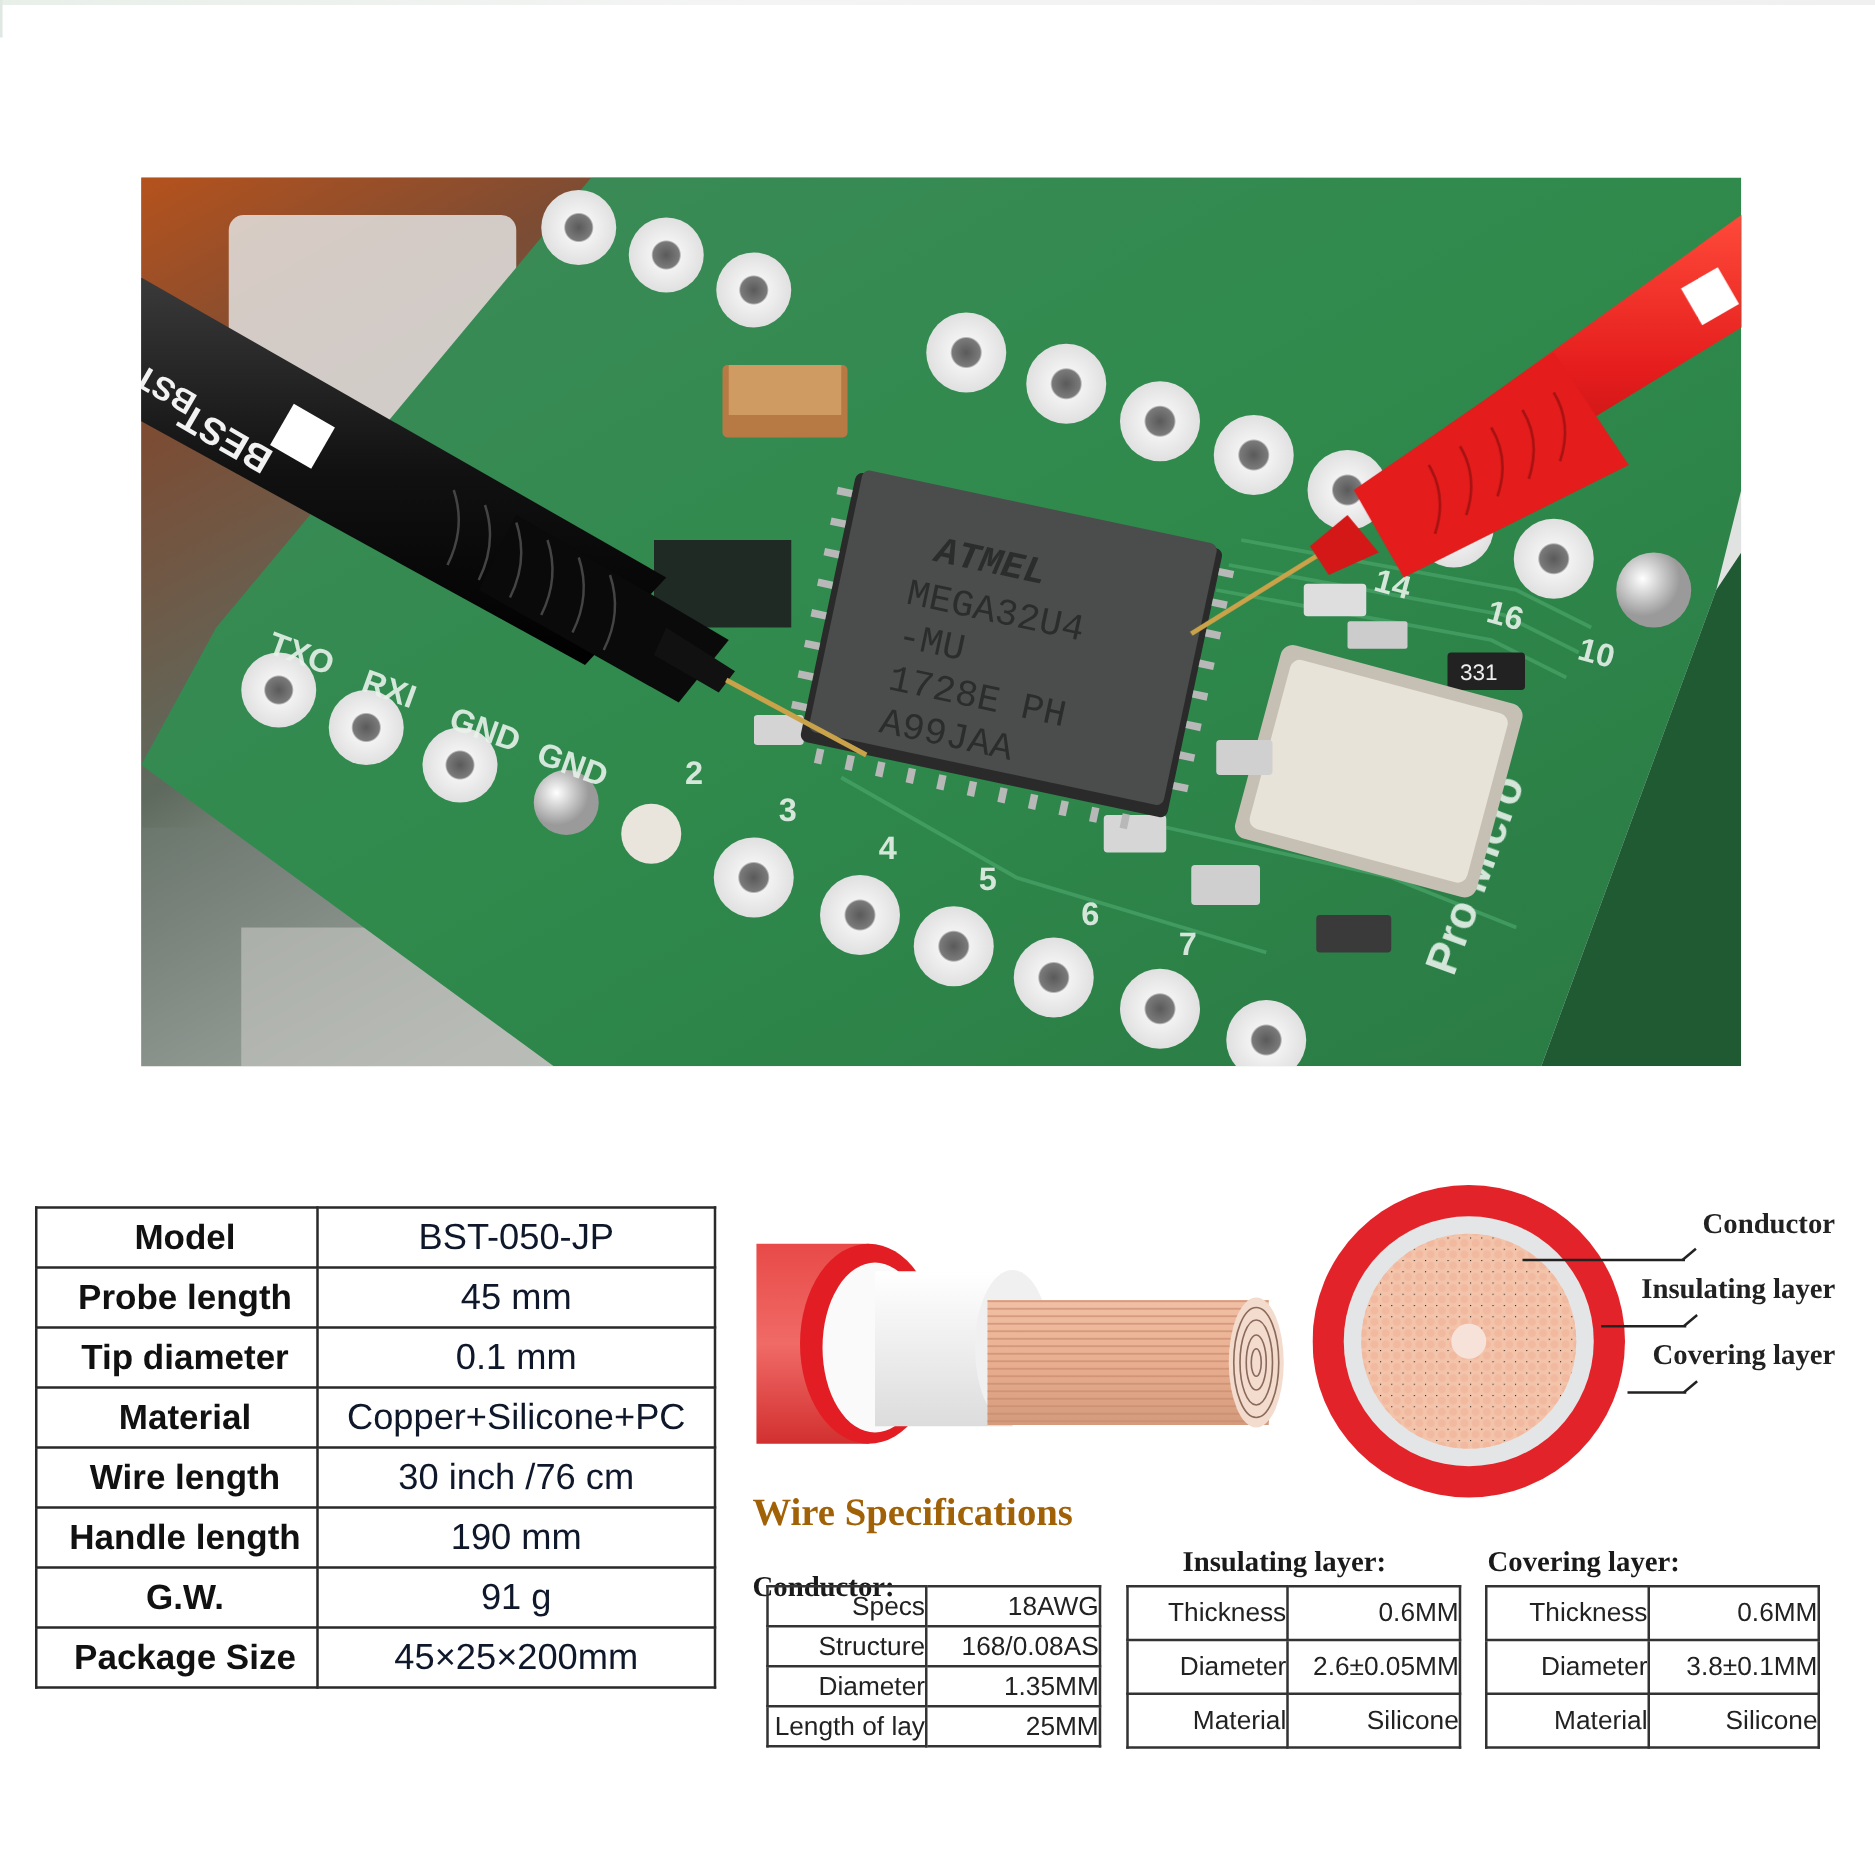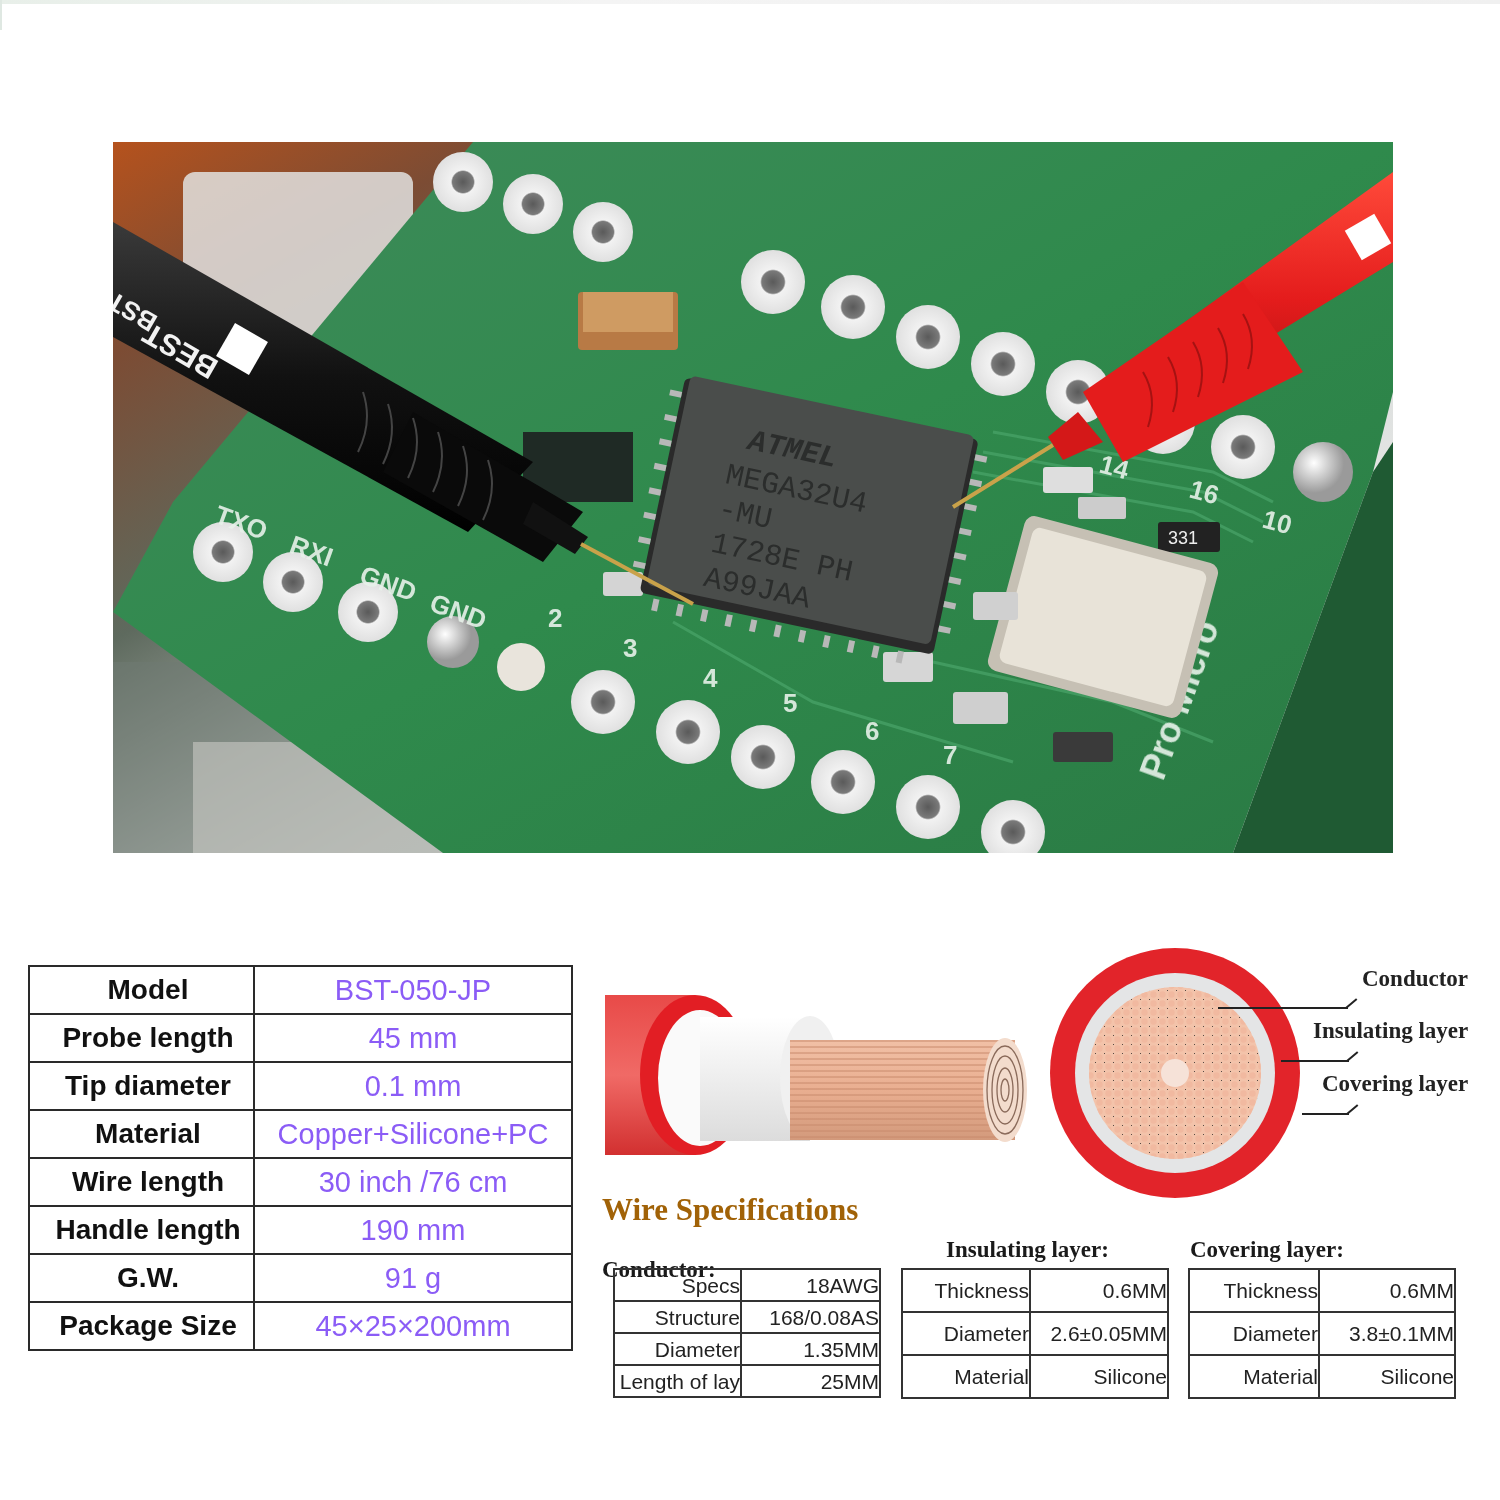--- a/index.html
+++ b/index.html
@@ -12,21 +12,21 @@
 
     
     .photo { position: absolute; left: 113px; top: 142px; width: 1280px; height: 711px; overflow: hidden;
       background: linear-gradient(135deg, #b8501c 0%, #8a4a2a 12%, #6d6a5a 25%, #cfd4d0 50%, #e9ebea 70%, #f4f4f4 100%); }
     .photo svg { position: absolute; left: 0; top: 0; }
 
     
     .spec-table { position: absolute; left: 28px; top: 965px; width: 545px; border-collapse: collapse; border: 2px solid #2a2a2a; }
     .spec-table td { border: 2px solid #2a2a2a; height: 48px; text-align: center; vertical-align: middle; font-size: 29px; line-height: 1; }
     .spec-table td.k { width: 225px; font-weight: bold; font-size: 28px; padding-left: 13px; }
-    .spec-table td.v { color: #8b5cf6; }
+    .spec-table td.v { color: #0f172a; }
 
     
     .wire-3d { position: absolute; left: 605px; top: 990px; width: 430px; height: 175px; }
     .wire-cross { position: absolute; left: 1050px; top: 945px; width: 260px; height: 260px; }
 
     .cross-label { position: absolute; font-family: "Liberation Serif", serif; font-weight: bold; font-size: 23px; color: #222; white-space: nowrap; }
     .leader { position: absolute; height: 2px; background: #222; }
     .leader-hook { position: absolute; width: 14px; height: 2px; background: #222; transform-origin: left center; transform: rotate(-40deg); }
 
     

